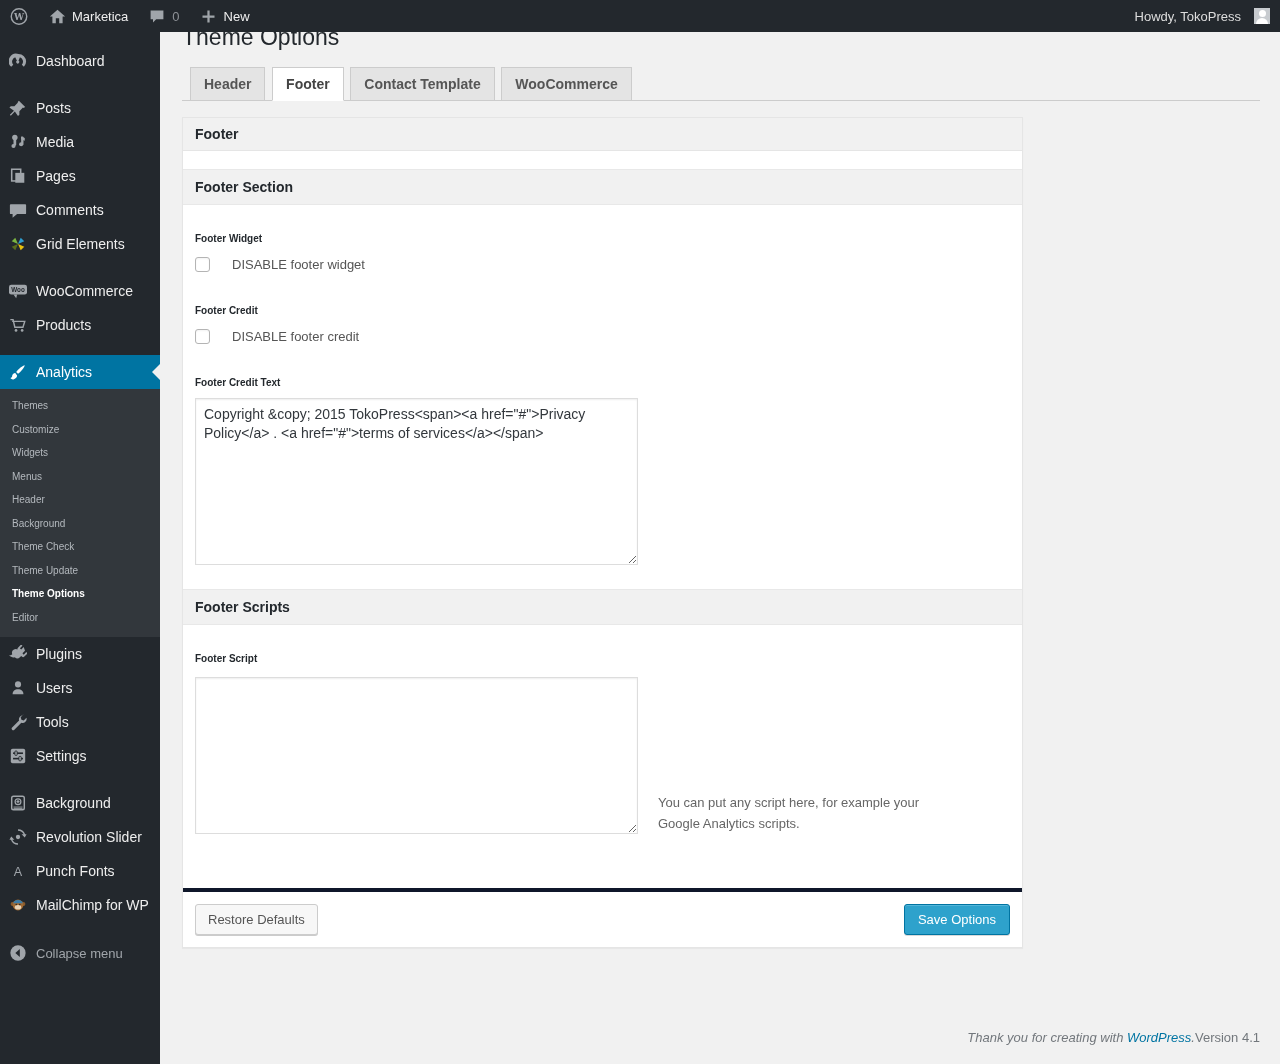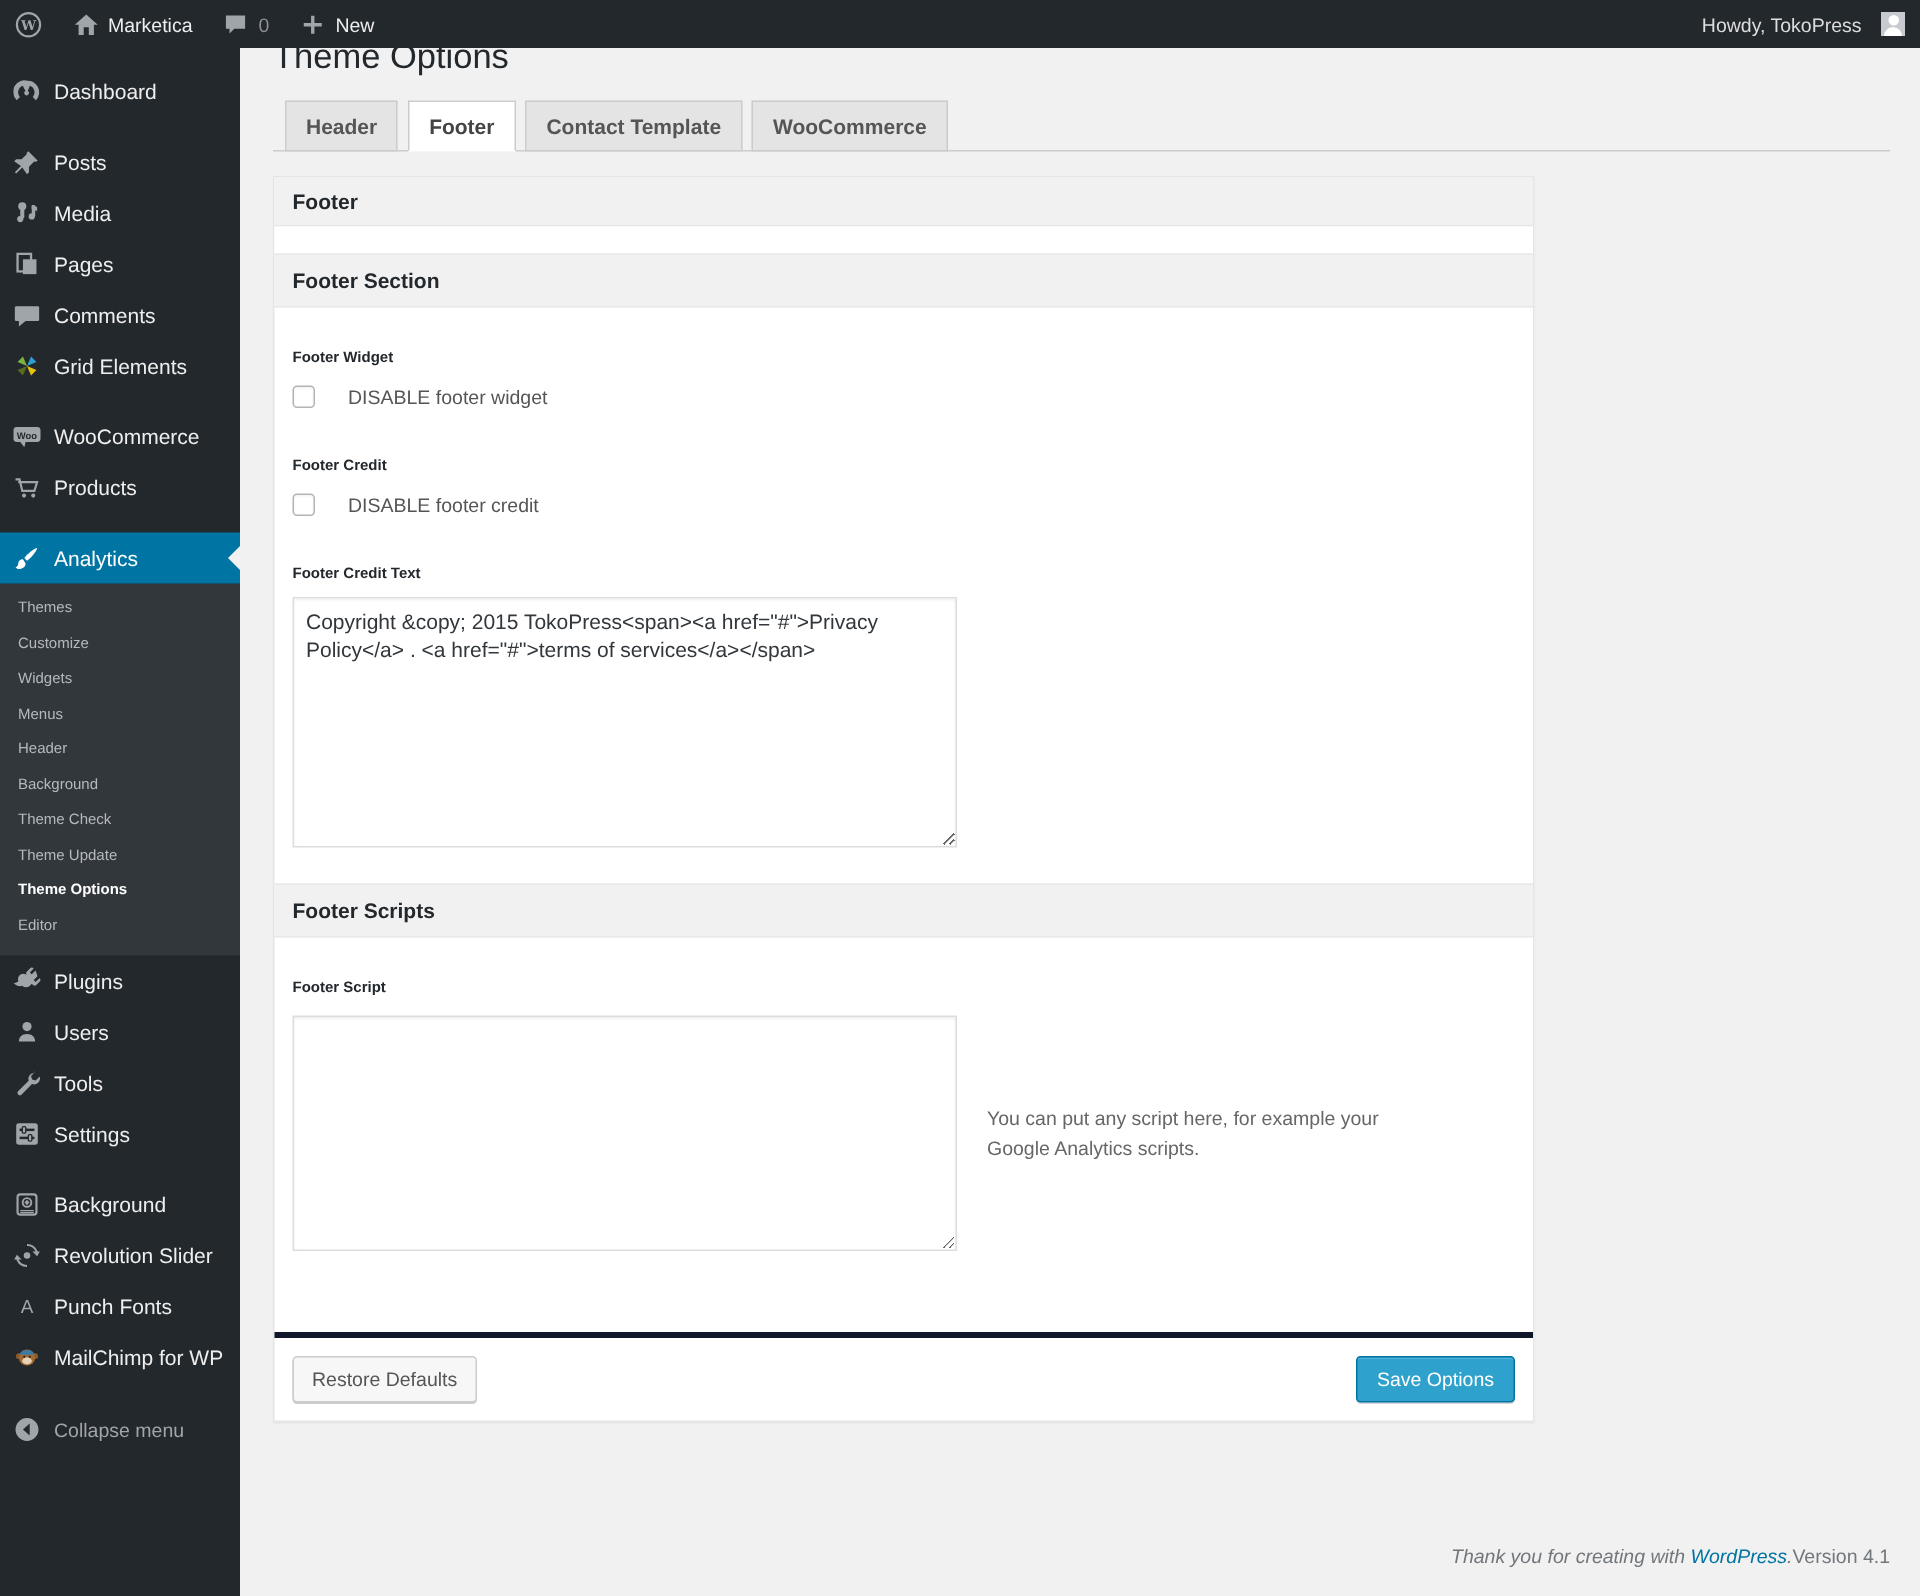--- a/index.html
+++ b/index.html
@@ -88,21 +88,21 @@
   }
   .check-row label { margin-left: 22px; color: #555; font-size: 13px; cursor: pointer; }
   textarea.opt-textarea {
     display: block; width: 443px; border: 1px solid #ddd; background: #fff;
     font-family: "Liberation Sans", "DejaVu Sans", sans-serif; font-size: 14px; color: #32373c;
     padding: 6px 8px; line-height: 1.4; margin-top: 10px; resize: both;
     box-shadow: inset 0 1px 2px rgba(0,0,0,.07); outline: none;
   }
   #credit-textarea { height: 167px; }
   #script-textarea { height: 157px; margin-top: 0; }
-  .script-row { display: flex; align-items: center; margin-top: 13px; padding-bottom: 30px; }
+  .script-row { display: flex; align-items: flex-end; margin-top: 13px; padding-bottom: 30px; }
   .help-text { width: 300px; margin-left: 20px; color: #666; font-size: 13px; line-height: 1.55; padding-top: 2px; }
 
   .action-row {
     border-top: 4px solid #0f172a; padding: 12px; display: flex;
     align-items: center; justify-content: space-between;
   }
   .btn {
     display: inline-block; font-size: 13px; line-height: 1; padding: 8px 12px;
     border-radius: 3px; cursor: pointer; border: 1px solid; text-align: center;
   }

